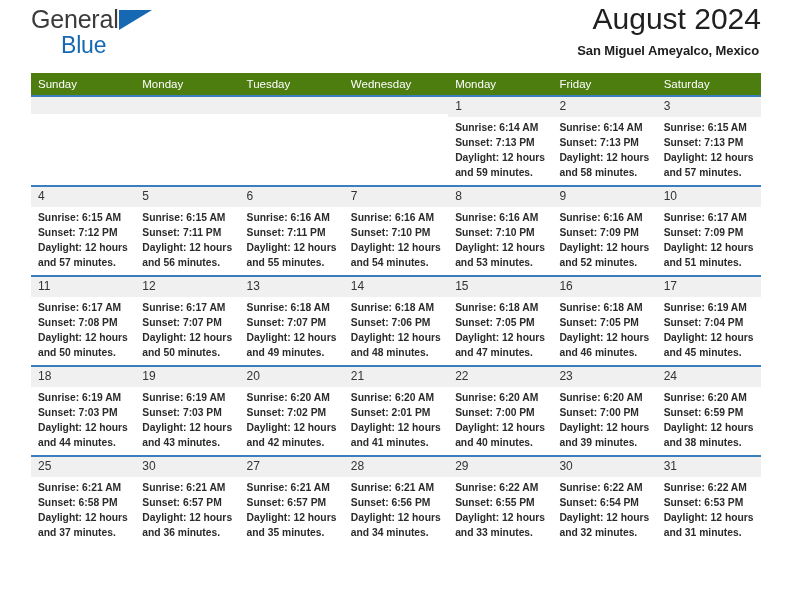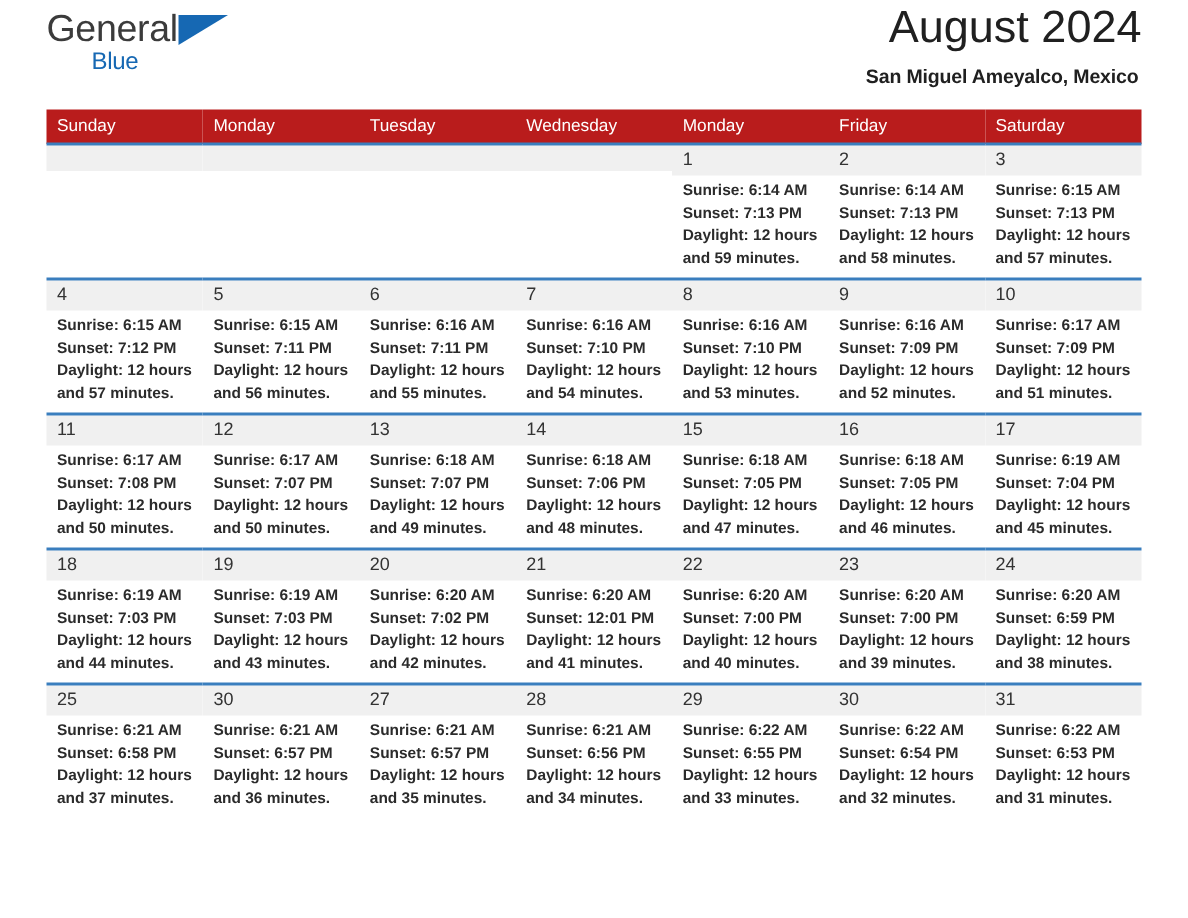--- a/index.html
+++ b/index.html
@@ -47,21 +47,21 @@
     left: 88px;
     top: 3px;
     width: 0;
     height: 0;
     border-left: 33px solid #1668b3;
     border-bottom: 20px solid transparent;
   }
   .brand-row2 {
     margin-top: 2px;
     margin-left: 30px;
-    font-size: 16px;
+    font-size: 23px;
     color: #1668b3;
     letter-spacing: -0.2px;
   }
   .titlewrap {
     text-align: right;
     padding-top: 2px;
   }
   .cal-title {
     font-size: 30px;
     color: #202020;
@@ -77,21 +77,21 @@
     letter-spacing: -0.1px;
   }
 
   
   .cal {
     width: 730px;
     border-collapse: collapse;
     table-layout: fixed;
   }
   .cal th {
-    background: #b91c1c;
+    background: #4d7c0f;
     color: #ffffff;
     font-weight: normal;
     font-size: 11.5px;
     text-align: left;
     padding: 5px 0 5px 7px;
     border: none;
   }
   .week-row > td {
     padding: 0;
     vertical-align: top;
@@ -407,21 +407,21 @@
                 <div>Daylight: 12 hours</div>
                 <div>and 42 minutes.</div>
               </div>
             </div>
           </td>
           <td>
             <div class="cell">
               <div class="cell-date">21</div>
               <div class="cell-body">
                 <div>Sunrise: 6:20 AM</div>
-                <div>Sunset: 12:01 PM</div>
+                <div>Sunset: 2:01 PM</div>
                 <div>Daylight: 12 hours</div>
                 <div>and 41 minutes.</div>
               </div>
             </div>
           </td>
           <td>
             <div class="cell">
               <div class="cell-date">22</div>
               <div class="cell-body">
                 <div>Sunrise: 6:20 AM</div>

